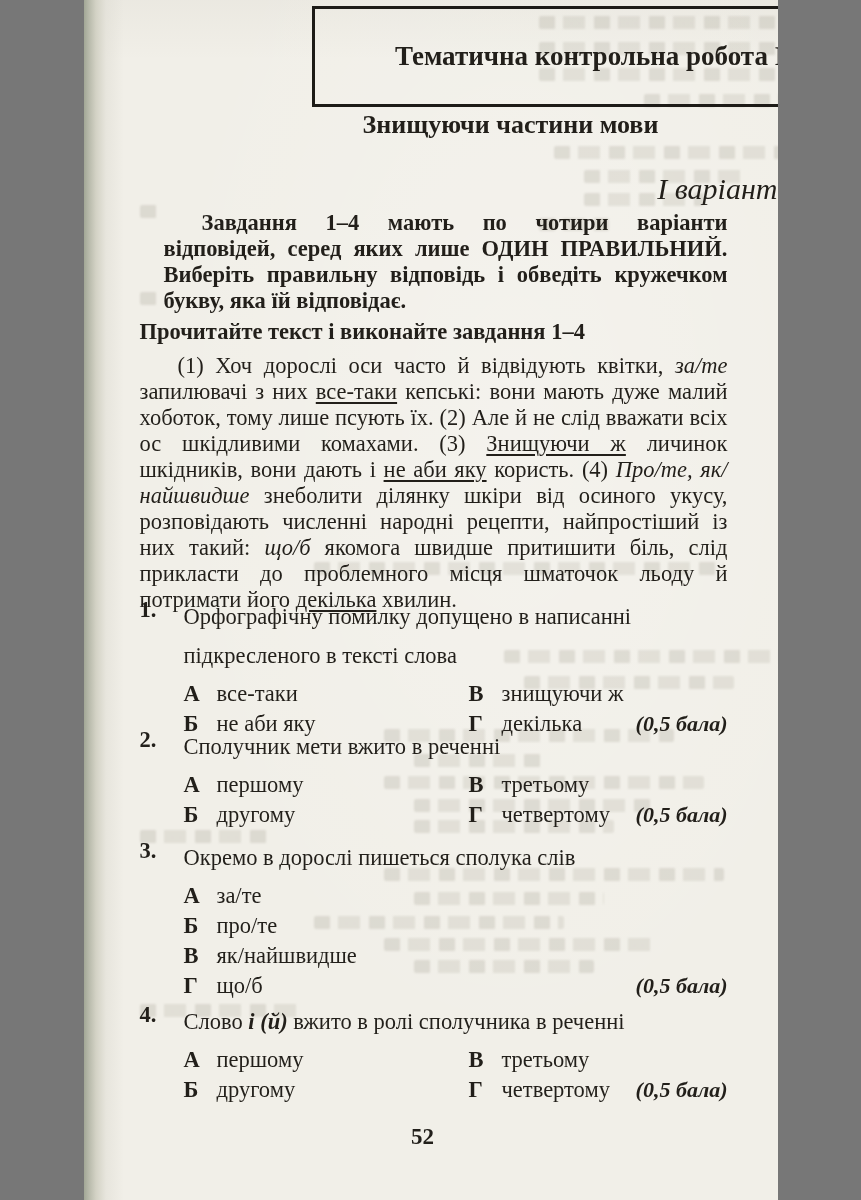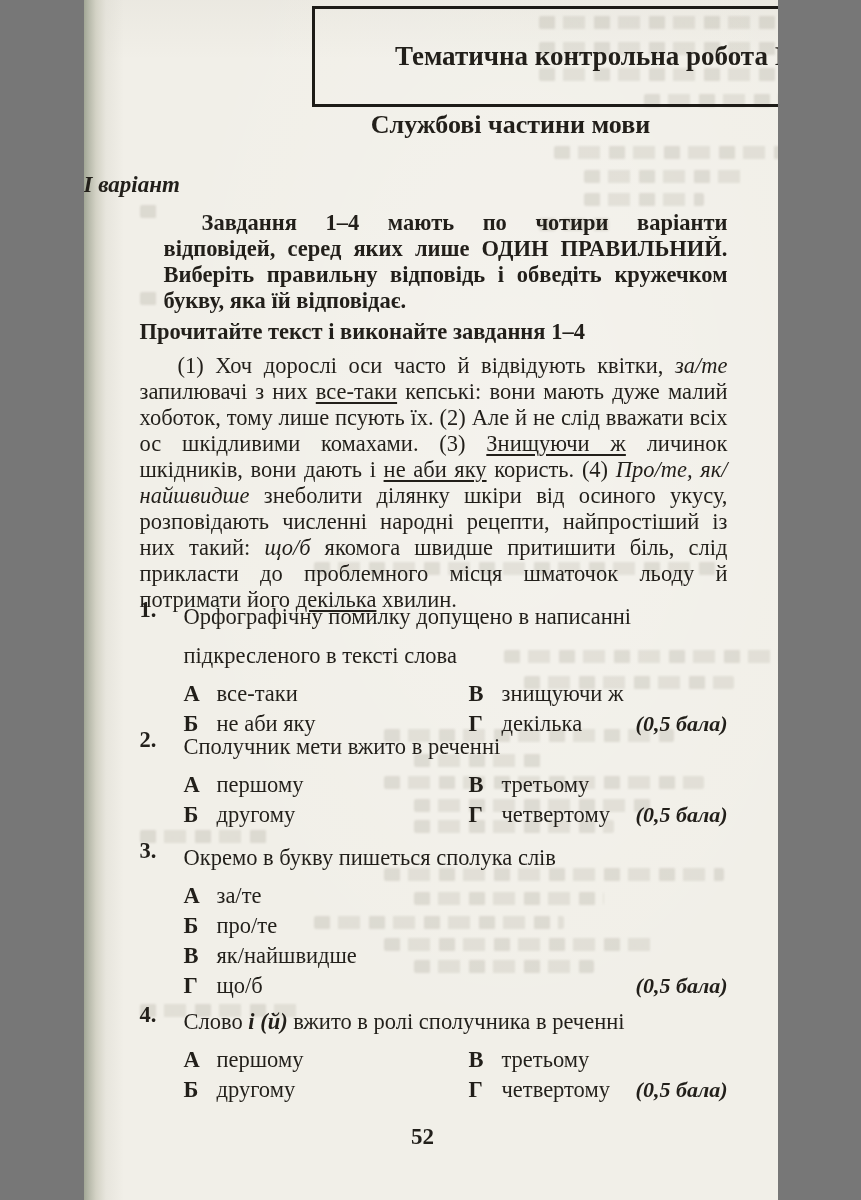--- a/index.html
+++ b/index.html
@@ -51,21 +51,21 @@
     padding-right: 96px;
   }
   .title { font-size: 27px; font-weight: bold; white-space: nowrap; }
 
   .subtitle {
     position: absolute; left: 160px; right: 0; top: 110px;
     text-align: center; font-size: 26px; font-weight: bold;
   }
   .variant {
     position: absolute; left: 0; right: 0; top: 172px;
-    text-align: left; font-size: 23px; font-weight: bold; font-style: italic;
+    text-align: right; font-size: 30px; font-weight: normal; font-style: italic;
   }
   .instructions {
     position: absolute; left: 56px; right: 50px; top: 210px;
     font-size: 22.5px; font-weight: bold; line-height: 26px;
     text-align: justify; text-indent: 38px; margin-left: 24px;
   }
   .reading-heading {
     position: absolute; left: 56px; right: 50px; top: 319px;
     text-align: left; font-size: 22.5px; font-weight: bold;
   }
@@ -139,21 +139,21 @@
   <div class="ghost" style="left:300px;top:868px;width:340px"></div>
   <div class="ghost" style="left:330px;top:892px;width:190px"></div>
   <div class="ghost" style="left:230px;top:916px;width:250px"></div>
   <div class="ghost" style="left:300px;top:938px;width:270px"></div>
   <div class="ghost" style="left:330px;top:960px;width:180px"></div>
   <div class="ghost" style="left:56px;top:1004px;width:160px"></div>
 
   <div class="title-box">
     <div class="title">Тематична контрольна робота № 6</div>
   </div>
-  <div class="subtitle">Службові частини мови</div>
+  <div class="subtitle">Знищуючи частини мови</div>
   <div class="variant">І варіант</div>
 
   <div class="instructions">Завдання 1–4 мають по чотири варіанти відповідей, серед яких лише ОДИН ПРАВИЛЬНИЙ. Виберіть правильну відповідь і обведіть кружечком букву, яка їй відповідає.</div>
 
   <div class="reading-heading">Прочитайте текст і виконайте завдання 1–4</div>
   <div class="reading-text"><span>(1) Хоч дорослі оси часто й відвідують квітки, </span><span class="seg-i">за/те</span><span> запилювачі з них </span><span class="seg-u">все-таки</span><span> кепські: вони мають дуже малий хоботок, тому лише псують їх. (2) Але й не слід вважати всіх ос шкідливими комахами. (3) </span><span class="seg-u">Знищуючи ж</span><span> личинок шкідників, вони дають і </span><span class="seg-u">не аби яку</span><span> користь. (4) </span><span class="seg-i">Про/те, як/найшвидше</span><span> знеболити ділянку шкіри від осиного укусу, розповідають численні народні рецепти, найпростіший із них такий: </span><span class="seg-i">що/б</span><span> якомога швидше притишити біль, слід прикласти до проблемного місця шматочок льоду й потримати його </span><span class="seg-u">декілька</span><span> хвилин.</span></div>
 
   <div class="question q1">
     <div class="q-num">1.</div>
     <div class="q-body">
@@ -202,21 +202,21 @@
           <span class="opt-text">четвертому</span>
         </div>
         <div class="points">(0,5 бала)</div>
       </div>
     </div>
   </div>
 
   <div class="question q3">
     <div class="q-num">3.</div>
     <div class="q-body">
-      <div class="q-prompt">Окремо в букву пишеться сполука слів</div>
+      <div class="q-prompt">Окремо в дорослі пишеться сполука слів</div>
       <div class="q-options cols-1">
         <div class="option">
           <span class="opt-letter">А</span>
           <span class="opt-text">за/те</span>
         </div>
         <div class="option">
           <span class="opt-letter">Б</span>
           <span class="opt-text">про/те</span>
         </div>
         <div class="option">

